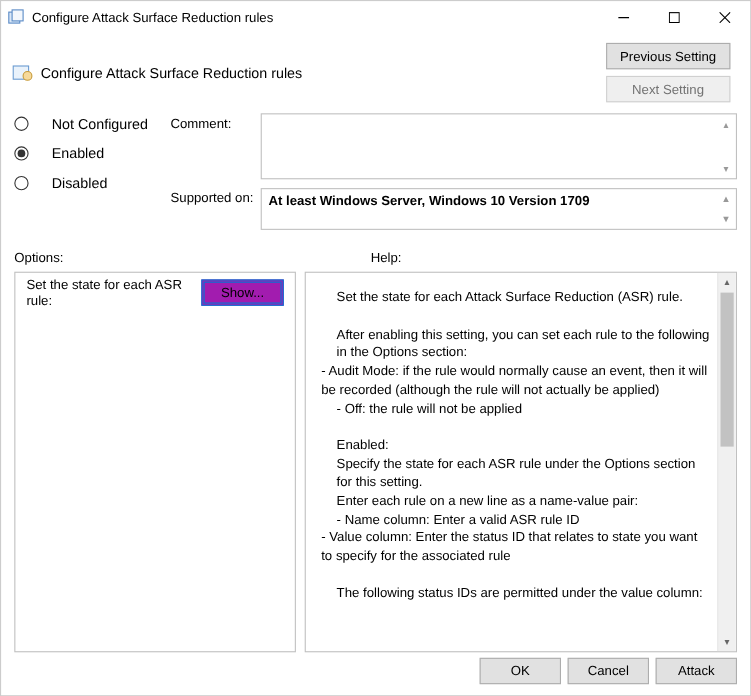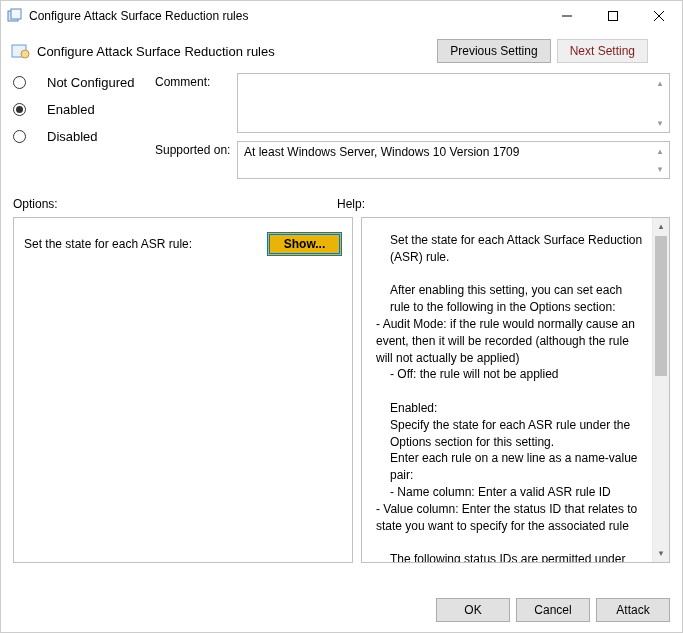--- a/index.html
+++ b/index.html
@@ -36,42 +36,41 @@
     display: flex;
     align-items: center;
     padding: 8px 10px 10px 10px;
   }
   .sub-icon {
     width: 20px; height: 16px;
     display: flex; align-items: center; justify-content: center;
     margin-right: 6px;
   }
   .sub-title { flex: 1; font-size: 13px; }
-  .navbtns { display: flex; gap: 6px; margin-right: 24px; }
+  .navbtns { display: flex; gap: 6px; margin-right: 8px; flex-direction: column; }
   .btn {
     background: #e1e1e1;
     border: 1px solid #adadad;
     padding: 4px 12px;
     font-size: 12px;
     font-family: inherit;
     cursor: default;
     min-width: 75px;
     text-align: center;
   }
   .btn.disabled {
     background: #efefef;
     border-color: #d0d0d0;
-    color: #7f1d1d;
+    color: #737373;
   }
   .btn.focus {
     border: 1px solid #0078d7;
     outline: 1px solid #0078d7;
     outline-offset: -3px;
-    background: #eab308;
-    font-weight: bold;
+    background: #a21caf;
   }
   .upper {
     display: flex;
     padding: 0 12px;
   }
   .state-col {
     width: 142px;
     padding-top: 2px;
   }
   .radio-row {
@@ -100,21 +99,21 @@
   .field-label { width: 82px; padding-top: 2px; font-size: 12px; }
   .field-box {
     flex: 1;
     border: 1px solid #c0c0c0;
     position: relative;
     font-size: 12px;
     padding: 3px 18px 3px 6px;
     background: #fff;
   }
   .comment-box { height: 60px; }
-  .supported-box { height: 38px; }
+  .supported-box { height: 38px; font-weight: bold; }
   .scroll-arrow {
     position: absolute;
     right: 2px;
     width: 14px; height: 14px;
     display: flex; align-items: center; justify-content: center;
     color: #999;
     font-size: 9px;
   }
   .scroll-arrow.up { top: 2px; }
   .scroll-arrow.down { bottom: 2px; }
@@ -130,22 +129,22 @@
     gap: 8px;
     height: 346px;
   }
   .panel {
     border: 1px solid #c0c0c0;
     background: #fff;
     overflow: hidden;
     position: relative;
   }
   .options-panel {
-    width: 340px;
-    padding: 14px 10px;
+    width: 256px;
+    padding: 4px 10px;
   }
   .options-row { display: flex; align-items: center; }
   .options-row .lbl { flex: 1; font-size: 12px; }
   .help-panel {
     flex: 1;
     padding: 14px 24px 14px 14px;
     font-size: 12px;
     line-height: 1.4;
     overflow: hidden;
   }

